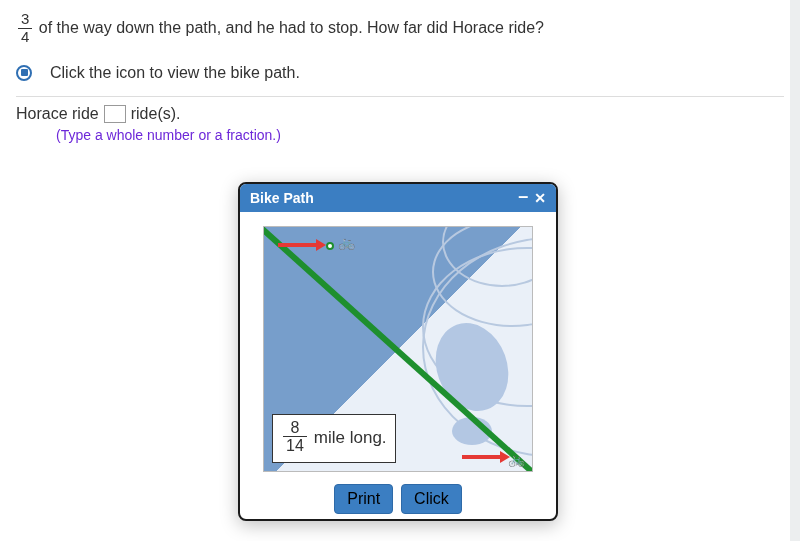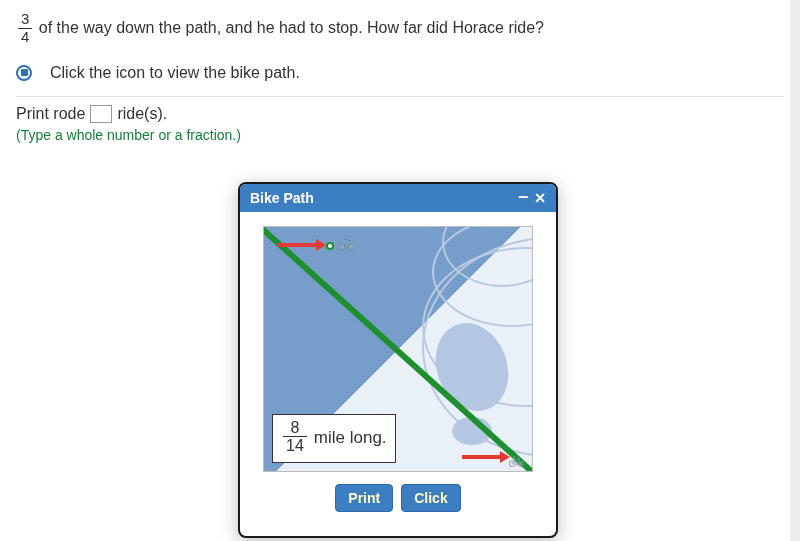--- a/index.html
+++ b/index.html
@@ -58,36 +58,37 @@
     gap: 5px;
   }
   .answer-input {
     width: 22px; height: 18px;
     border: 1px solid #999;
     background: #fff;
     display: inline-block;
     vertical-align: baseline;
   }
   .hint {
-    color: #15803d;
+    color: #6d28d9;
     font-size: 14px;
     margin-top: 2px;
+    margin-left: 40px;
   }
 
   
   .popup {
     position: absolute;
     left: 238px; top: 182px;
     width: 320px;
     background: #fff;
     border: 2px solid #1a1a1a;
     border-radius: 8px;
     box-shadow: 0 4px 18px rgba(0,0,0,0.25);
     overflow: hidden;
-    padding-bottom: 22px;
+    padding-bottom: 3px;
   }
   .popup-title {
     background: #3b7ec2;
     color: #fff;
     font-weight: bold;
     font-size: 14px;
     padding: 6px 10px;
     display: flex;
     justify-content: space-between;
     align-items: center;
@@ -165,26 +166,26 @@
   }
   .callout .frac { font-size: 16px; }
   .callout .row2 { display: flex; align-items: center; gap: 5px; }
 
   .popup-buttons {
     display: flex; justify-content: center; gap: 8px;
     padding: 4px 0 2px 0;
   }
   .btn {
     background: #3b7ec2;
-    color: #fef9c3;
+    color: #000000;
     border: 1px solid #2e6aa8;
     border-radius: 4px;
     padding: 5px 12px;
-    font-size: 14px;
-    font-weight: bold;
+    font-size: 16px;
+    font-weight: normal;
     cursor: pointer;
   }
   .right-edge {
     position: absolute; top: 0; right: 0; width: 10px; height: 541px; background: #eceeef;
   }
 </style>
 </head>
 <body>
 
 <div class="right-edge"></div>
@@ -198,21 +199,21 @@
 
   <div class="icon-row">
     <span class="view-icon">
         <span class="inner"></span>
       </span>
     <span class="label">Click the icon to view the bike path.</span>
   </div>
 </div>
 
 <div class="answer-row">
-  <span>Print rode</span>
+  <span>Horace ride</span>
   <span class="answer-input" title=""></span>
   <span>ride(s).</span>
 </div>
 <div class="hint">(Type a whole number or a fraction.)</div>
 
 <div class="popup">
   <div class="popup-title">
     <span>Bike Path</span>
     <span class="popup-controls">
       <span class="min-icon">–</span>

